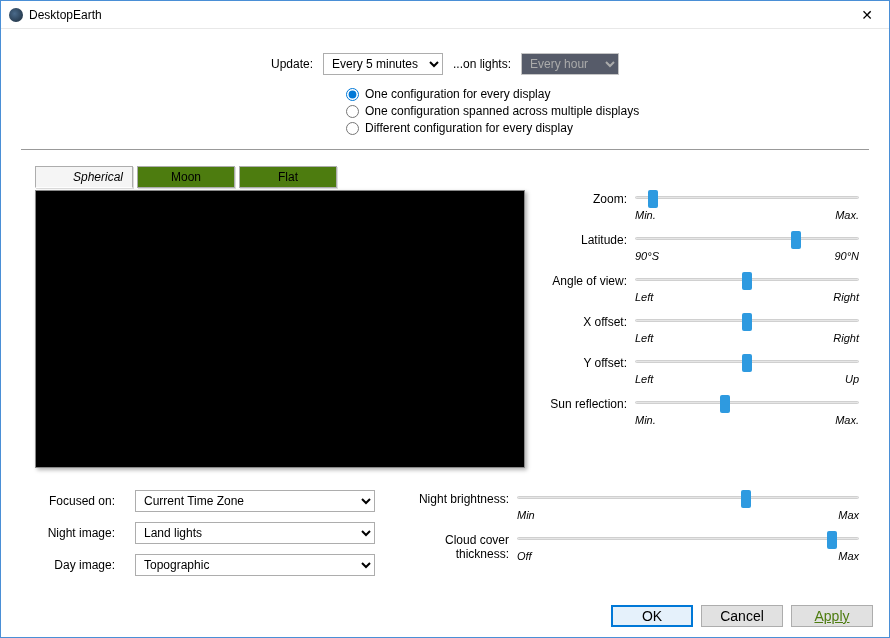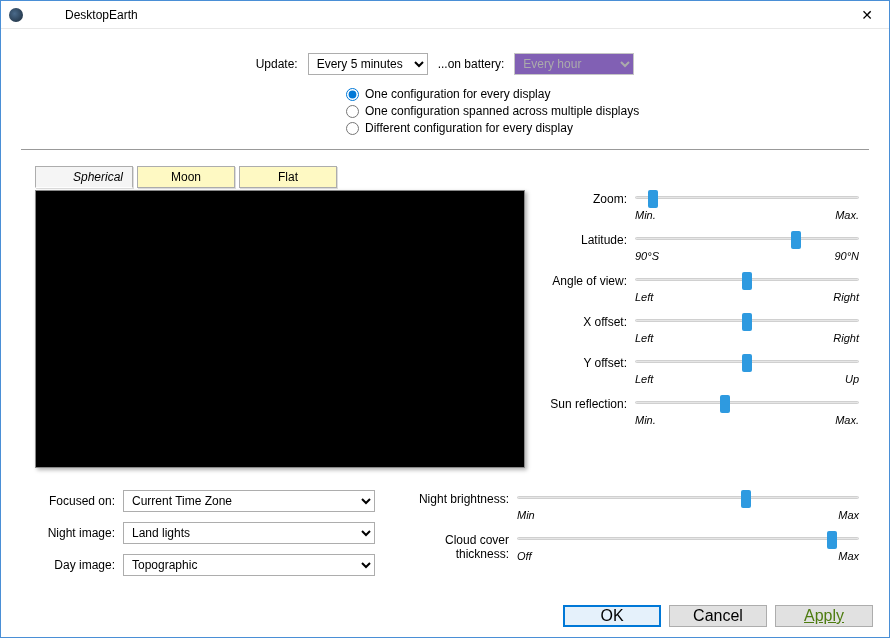--- a/index.html
+++ b/index.html
@@ -1,74 +1,74 @@
 <!DOCTYPE html>
 <html><head>
 <meta charset="utf-8">
 <style>
 * { box-sizing: border-box; margin: 0; padding: 0; }
 body { font-family: "Segoe UI", Tahoma, sans-serif; font-size: 12px; background: #fff; color: #000; }
 .window { width: 890px; height: 638px; border: 1px solid #4a8fd6; background: #fff; position: relative; }
-.titlebar { height: 28px; display: flex; align-items: center; padding: 0 0 0 8px; border-bottom: 1px solid #e8e8e8; gap: 36px; }
+.titlebar { height: 28px; display: flex; align-items: center; padding: 0 0 0 8px; border-bottom: 1px solid #e8e8e8; }
 .titlebar .icon { width: 14px; height: 14px; border-radius: 50%; background: radial-gradient(circle at 40% 40%, #4a6a8a, #1a2a3a); margin-right: 6px; }
 .titlebar .title { flex: 1; font-size: 12px; }
 .titlebar .close { width: 44px; height: 28px; text-align: center; line-height: 28px; font-size: 14px; cursor: pointer; }
 .content { padding: 24px 20px 10px 20px; }
 .top-row { display: flex; align-items: center; justify-content: center; gap: 10px; margin-bottom: 12px; }
 .top-row label { font-size: 12px; }
 select { font-size: 12px; padding: 2px 4px; height: 22px; border: 1px solid #adadad; background: #fff; }
 select.wide1 { width: 120px; }
-select.wide2 { width: 120px; background: #4c1d95; color: #888; }
+select.wide2 { width: 98px; background: #0f172a; color: #888; }
 .radio-group { margin-left: 325px; margin-bottom: 14px; }
 .radio-row { display: flex; align-items: center; gap: 6px; margin-bottom: 3px; font-size: 12px; }
 .radio-row input[type=radio] { width: 13px; height: 13px; accent-color: #0078d7; }
 hr.divider { border: none; border-top: 1px solid #999; margin: 0 0 16px 0; }
 .tabs { display: flex; gap: 4px; margin-left: 14px; margin-bottom: 2px; }
-.tab { width: 98px; height: 22px; border: 1px solid #adadad; background: #fef9c3; text-align: center; line-height: 20px; font-size: 12px; cursor: pointer; box-shadow: 1px 1px 0 #ddd; }
+.tab { width: 98px; height: 22px; border: 1px solid #adadad; background: #4d7c0f; text-align: center; line-height: 20px; font-size: 12px; cursor: pointer; box-shadow: 1px 1px 0 #ddd; }
 .tab.active { font-style: italic; background: #f5f5f5; border-bottom: 1px solid #fff; padding-left: 28px; }
 .main-area { display: flex; gap: 24px; }
 .preview { width: 490px; height: 278px; background: #000; border: 1px solid #888; margin-left: 14px; box-shadow: 2px 2px 4px rgba(0,0,0,0.3); }
 .sliders { flex: 1; padding-right: 10px; }
 .slider-row { display: flex; align-items: flex-start; margin-bottom: 10px; }
 .slider-label { width: 86px; text-align: right; font-size: 12px; padding-top: 2px; padding-right: 8px; }
 .slider-body { flex: 1; font-style: italic; }
 .track { position: relative; height: 18px; }
 .track-line { position: absolute; left: 0; right: 0; top: 6px; height: 3px; background: #e6e6e6; border: 1px solid #d0d0d0; border-radius: 2px; }
 .thumb { position: absolute; top: 0; width: 10px; height: 18px; background: #2e9ae0; border-radius: 2px; transform: translateX(-50%); cursor: pointer; }
 .track-marks { display: flex; justify-content: space-between; font-size: 11px; color: #000; margin-top: 1px; }
 .bottom-area { display: flex; margin-top: 22px; gap: 18px; }
 .left-selects { margin-left: 14px; width: 340px; }
-.sel-row { display: flex; align-items: center; gap: 8px; margin-bottom: 10px; }
+.sel-row { display: flex; align-items: center; gap: 20px; margin-bottom: 10px; }
 .sel-row label { width: 80px; text-align: right; font-size: 12px; }
 .sel-row select { flex: 1; width: 240px; }
 .right-sliders { flex: 1; padding-right: 10px; }
 .right-sliders .slider-label { width: 124px; }
 .btn-row { position: absolute; bottom: 10px; right: 16px; display: flex; gap: 8px; }
-.btn { width: 98px; height: 22px; border: 1px solid #adadad; background: #e1e1e1; font-size: 16px; cursor: pointer; }
+.btn { width: 82px; height: 22px; border: 1px solid #adadad; background: #e1e1e1; font-size: 14px; cursor: pointer; }
 .btn.default { border: 2px solid #0078d7; background: #e5f1fb; }
 .btn.disabled { color: #4d7c0f; cursor: default; text-decoration: underline; }
 </style>
 </head>
 <body>
 
 <div class="window">
   <div class="titlebar">
     <div class="icon"></div>
     <div class="title">DesktopEarth</div>
     <div class="close">✕</div>
   </div>
 
   <div class="content">
 
     <div class="top-row">
       <label>Update:</label>
       <select class="wide1">
         <option>Every 5 minutes</option>
       </select>
-      <label>...on battery:</label>
+      <label>...on lights:</label>
       <select class="wide2" disabled="">
         <option>Every hour</option>
       </select>
     </div>
 
     <div class="radio-group">
       <div class="radio-row">
         <input type="radio" name="cfg" checked="" style="">
         <span>One configuration for every display</span>
       </div>

